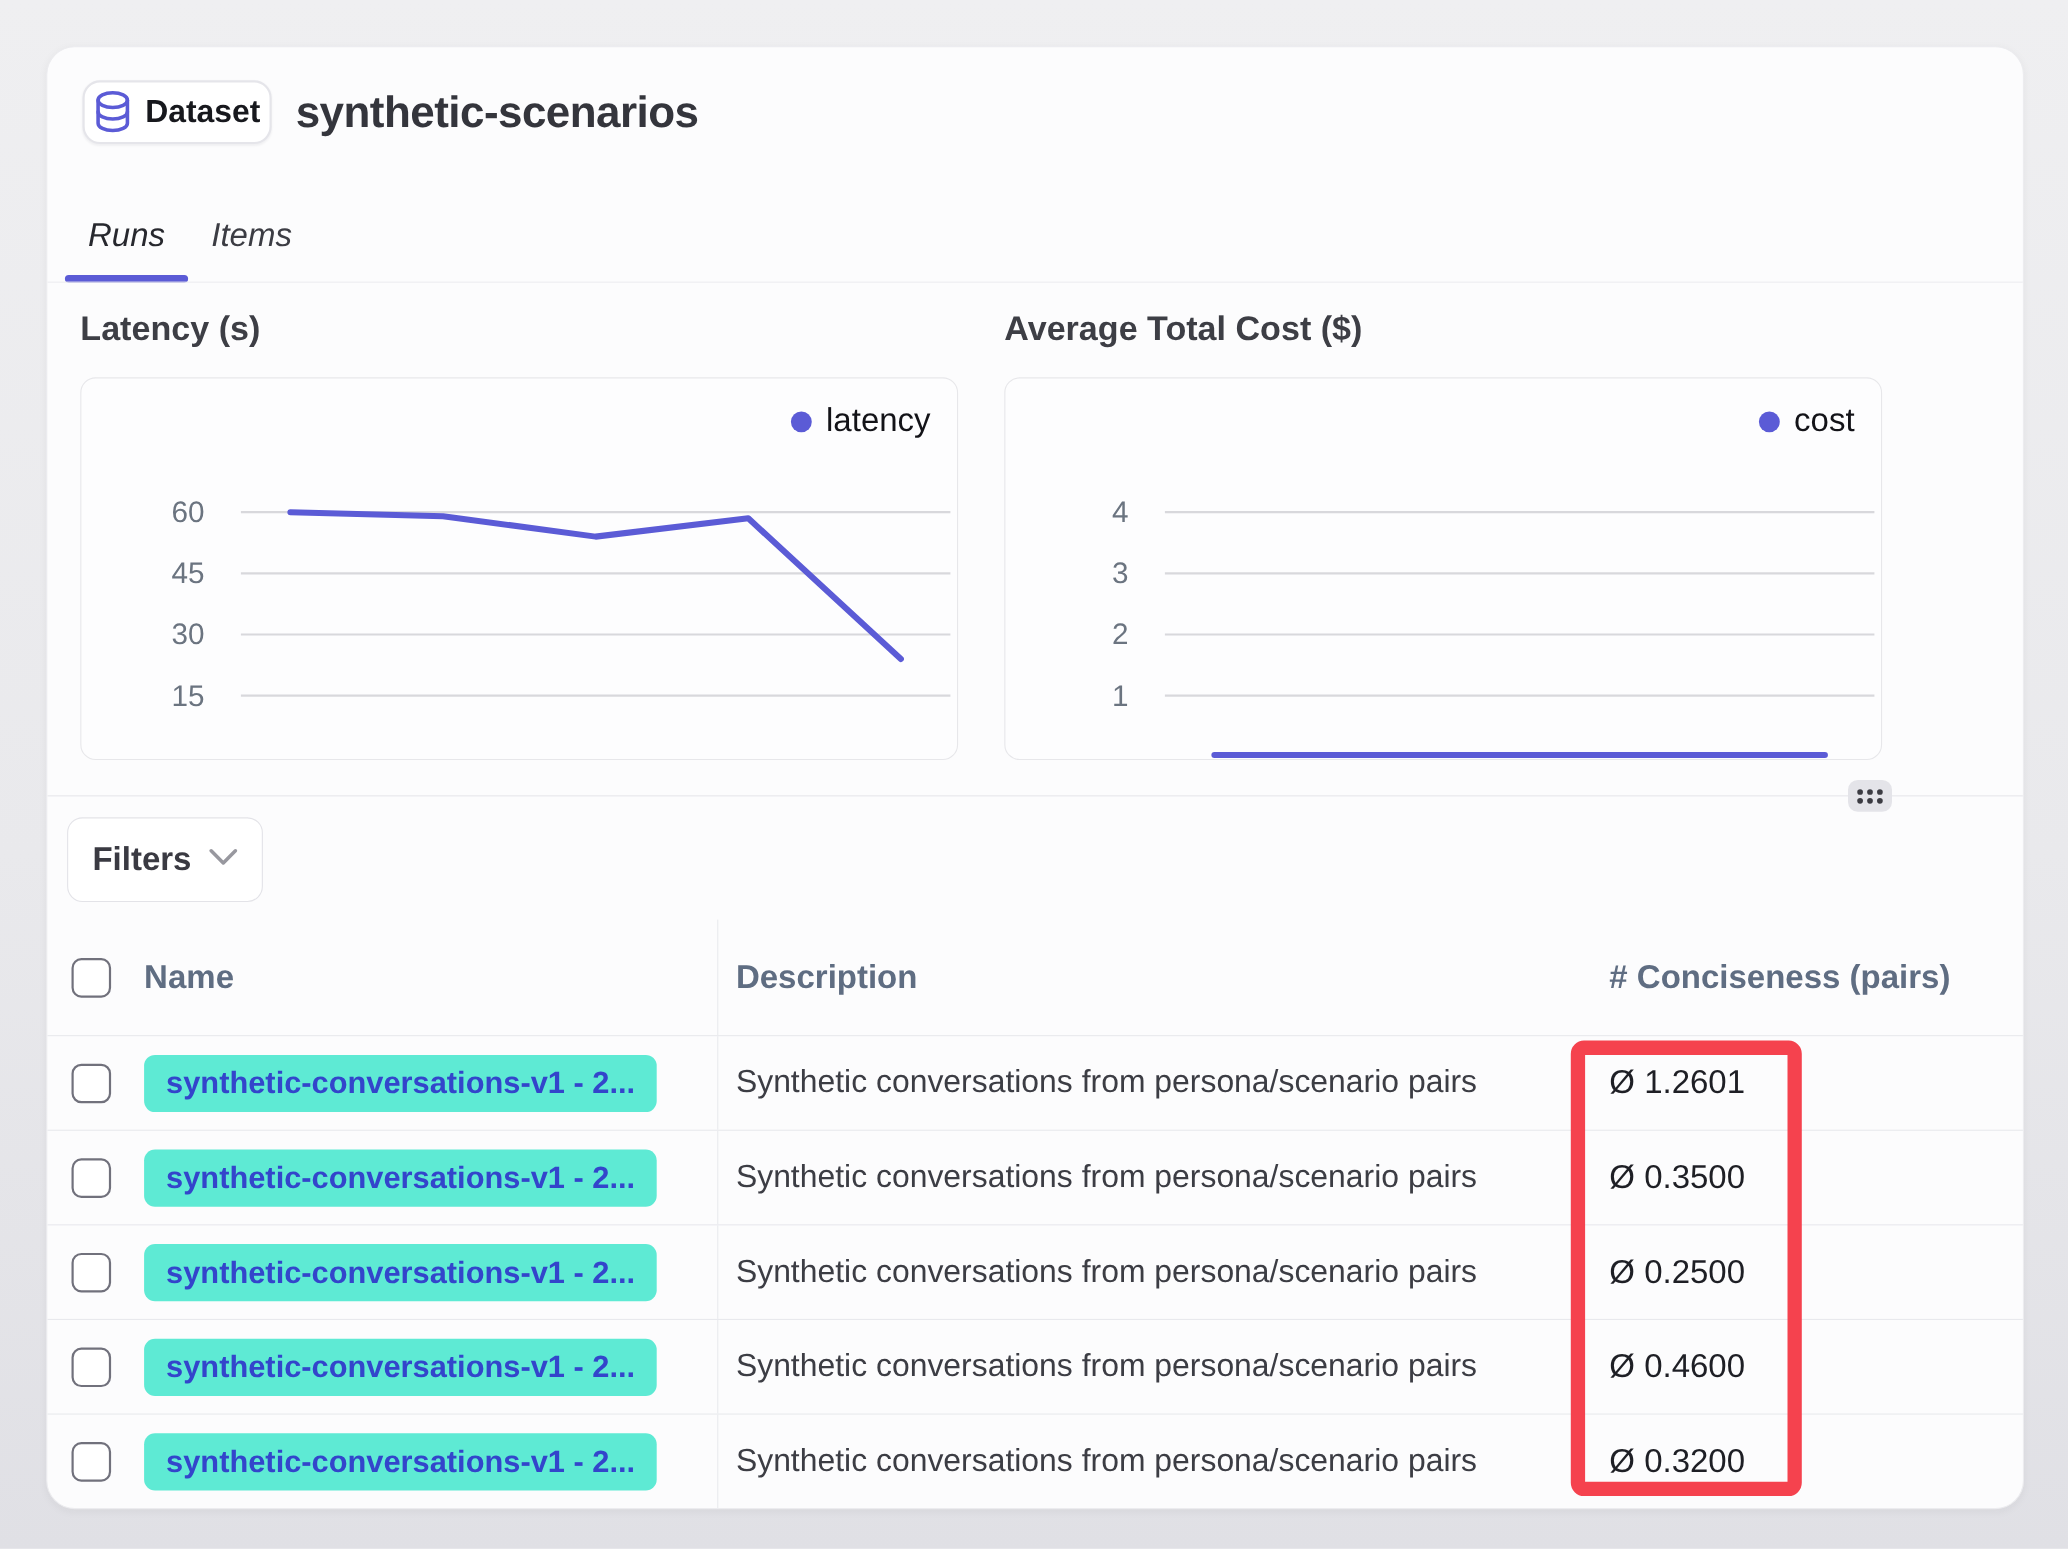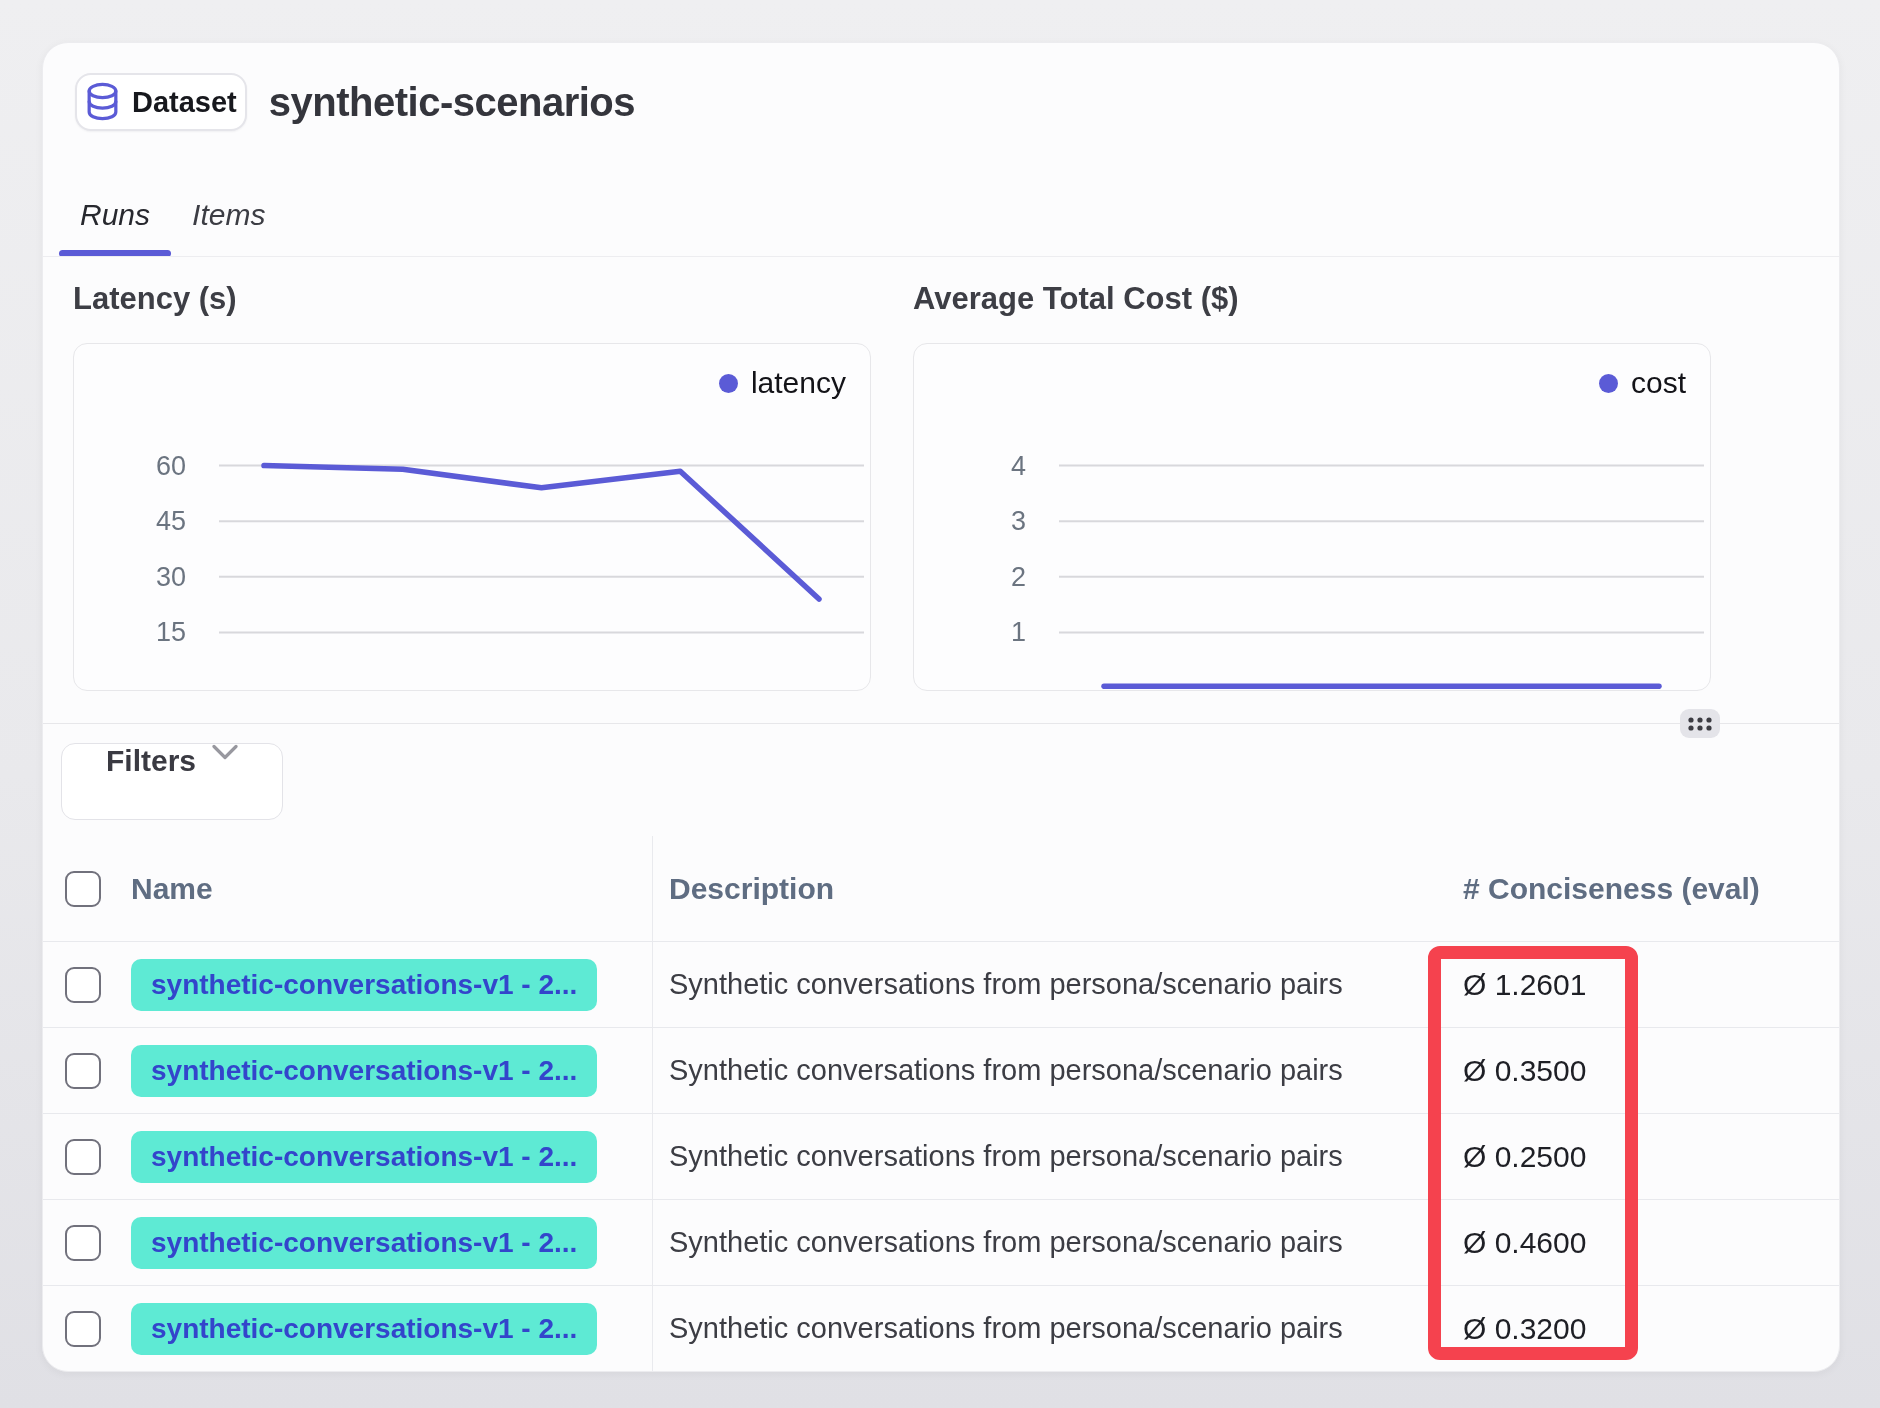--- a/index.html
+++ b/index.html
@@ -40,22 +40,22 @@
   .legend { position:absolute; top:22px; right:24px; display:flex; align-items:center; gap:13px; }
   .legend-dot { width:19px; height:19px; border-radius:50%; background:#5b5bd6; }
   .legend-label { font-size:30px; font-weight:500; color:#131318; }
   .tick { font-family:"Liberation Sans",sans-serif; font-size:27px; fill:#6b7480; }
   
   .divider { position:absolute; left:0; right:0; top:680px; height:1px; background:#e7e7ea; }
   .grip { position:absolute; left:1637px; top:666px; width:40px; height:29px; background:#e4e4e9;
           border-radius:9px; display:flex; align-items:center; justify-content:center; cursor:pointer; }
   
   .filters-btn {
-    position:absolute; left:18px; top:700px; height:77px; display:inline-flex; gap:16px;
-    padding:0 44px; background:#fff; border:1.5px solid #e3e3e8; border-radius:14px; cursor:pointer;
+    position:absolute; left:18px; top:700px; height:77px; display:inline-flex; align-items:center; gap:16px;
+    padding:0 22px; background:#fff; border:1.5px solid #e3e3e8; border-radius:14px; cursor:pointer;
   }
   .filters-label { font-size:30px; font-weight:600; color:#3a3a42; }
   
   .table { position:absolute; left:0; top:793px; width:1798px; bottom:0; }
   .trow { display:flex; width:100%; }
   .thead { height:105px;text-align:right; }
   .tdata { height:86px; border-top:1px solid #e8e9ed; cursor:pointer; }
   .c-name { width:610px; border-right:1px solid #e9eaee; display:flex; align-items:center; padding-left:22px; gap:30px; }
   .c-desc { flex:1; display:flex; align-items:center; padding-left:16px; }
   .c-val  { width:420px; display:flex; align-items:center; padding-left:42px; }
@@ -158,21 +158,21 @@
   <div class="table">
     <div class="trow thead">
       <div class="c-name">
         <div class="checkbox"></div>
         <span class="th">Name</span>
       </div>
       <div class="c-desc">
           <span class="th">Description</span>
         </div>
       <div class="c-val">
-          <span class="th"># Conciseness (eval)</span>
+          <span class="th"># Conciseness (pairs)</span>
         </div>
     </div>
     <div id="rows-host">
     <div class="trow tdata">
       <div class="c-name">
         <div class="checkbox"></div>
         <span class="name-pill">synthetic-conversations-v1 - 2...</span>
       </div>
       <div class="c-desc">
             <span class="desc-text">Synthetic conversations from persona/scenario pairs</span>

